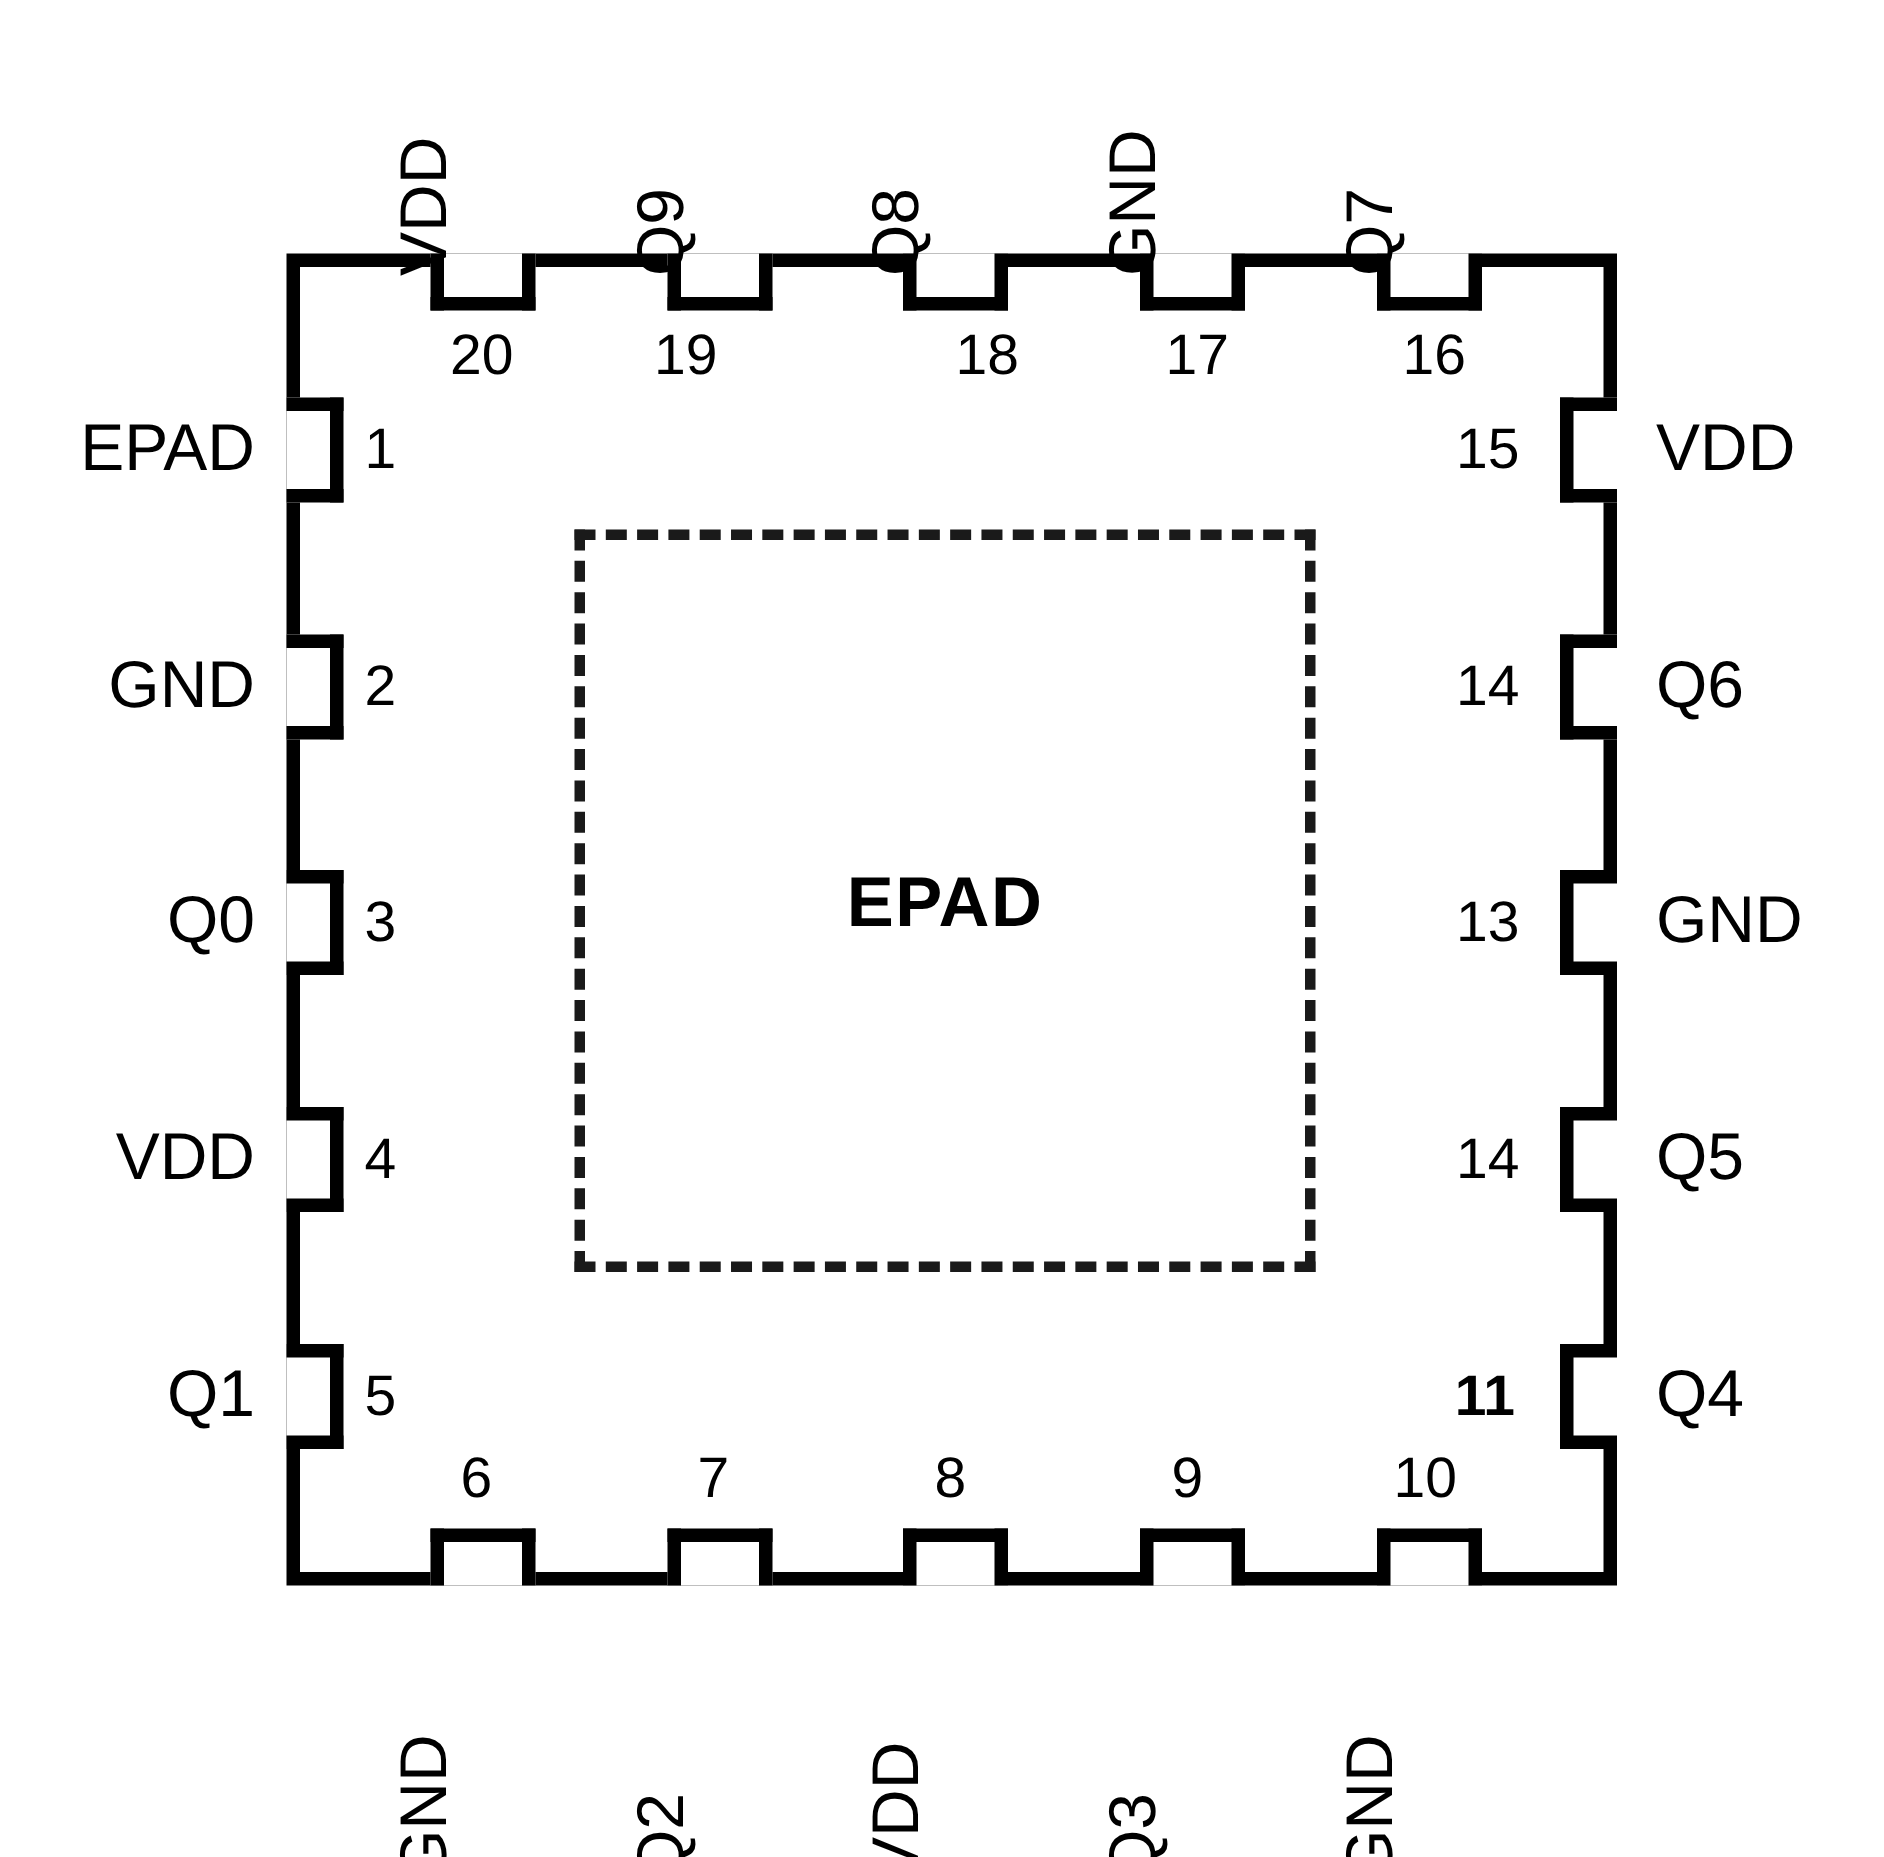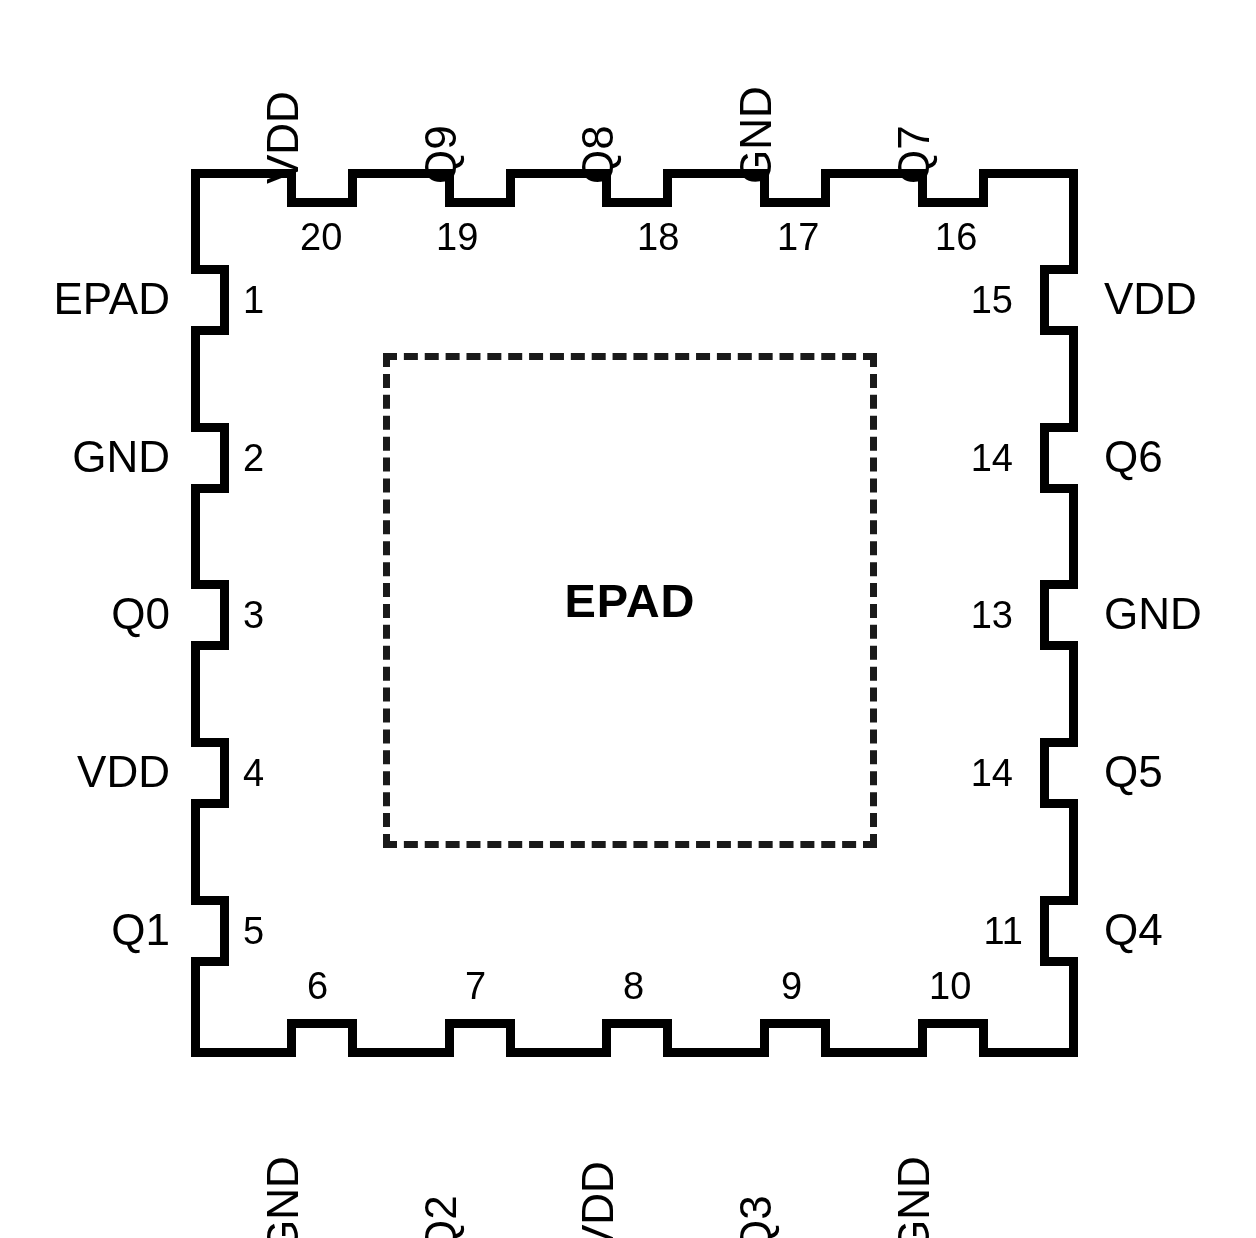--- a/index.html
+++ b/index.html
@@ -144,21 +144,21 @@
   <div class="pad vert right" style="left:1040px; top:265px;"></div>
   <div class="pad vert right" style="left:1040px; top:423px;"></div>
   <div class="pad vert right" style="left:1040px; top:580px;"></div>
   <div class="pad vert right" style="left:1040px; top:738px;"></div>
   <div class="pad vert right" style="left:1040px; top:896px;"></div>
 
   <span class="pin-num" style="right:243px; top:281px;">15</span>
   <span class="pin-num" style="right:243px; top:439px;">14</span>
   <span class="pin-num" style="right:243px; top:596px;text-align:center;">13</span>
   <span class="pin-num" style="right:243px; top:754px;">14</span>
-  <span class="pin-num" style="right:233px; top:912px;">11</span>
+  <span class="pin-num" style="right:246px; top:912px;font-weight:bold;">11</span>
 
   <span class="pin-label" style="left:1104px; top:277px;">VDD</span>
   <span class="pin-label" style="left:1104px; top:435px;">Q6</span>
   <span class="pin-label" style="left:1104px; top:592px;">GND</span>
   <span class="pin-label" style="left:1104px; top:750px;">Q5</span>
   <span class="pin-label" style="left:1104px; top:908px;">Q4</span>
 
   <div class="pad horiz bottom" style="left:287px;  top:1019px;"></div>
   <div class="pad horiz bottom" style="left:445px;  top:1019px;"></div>
   <div class="pad horiz bottom" style="left:602px;  top:1019px;"></div>

